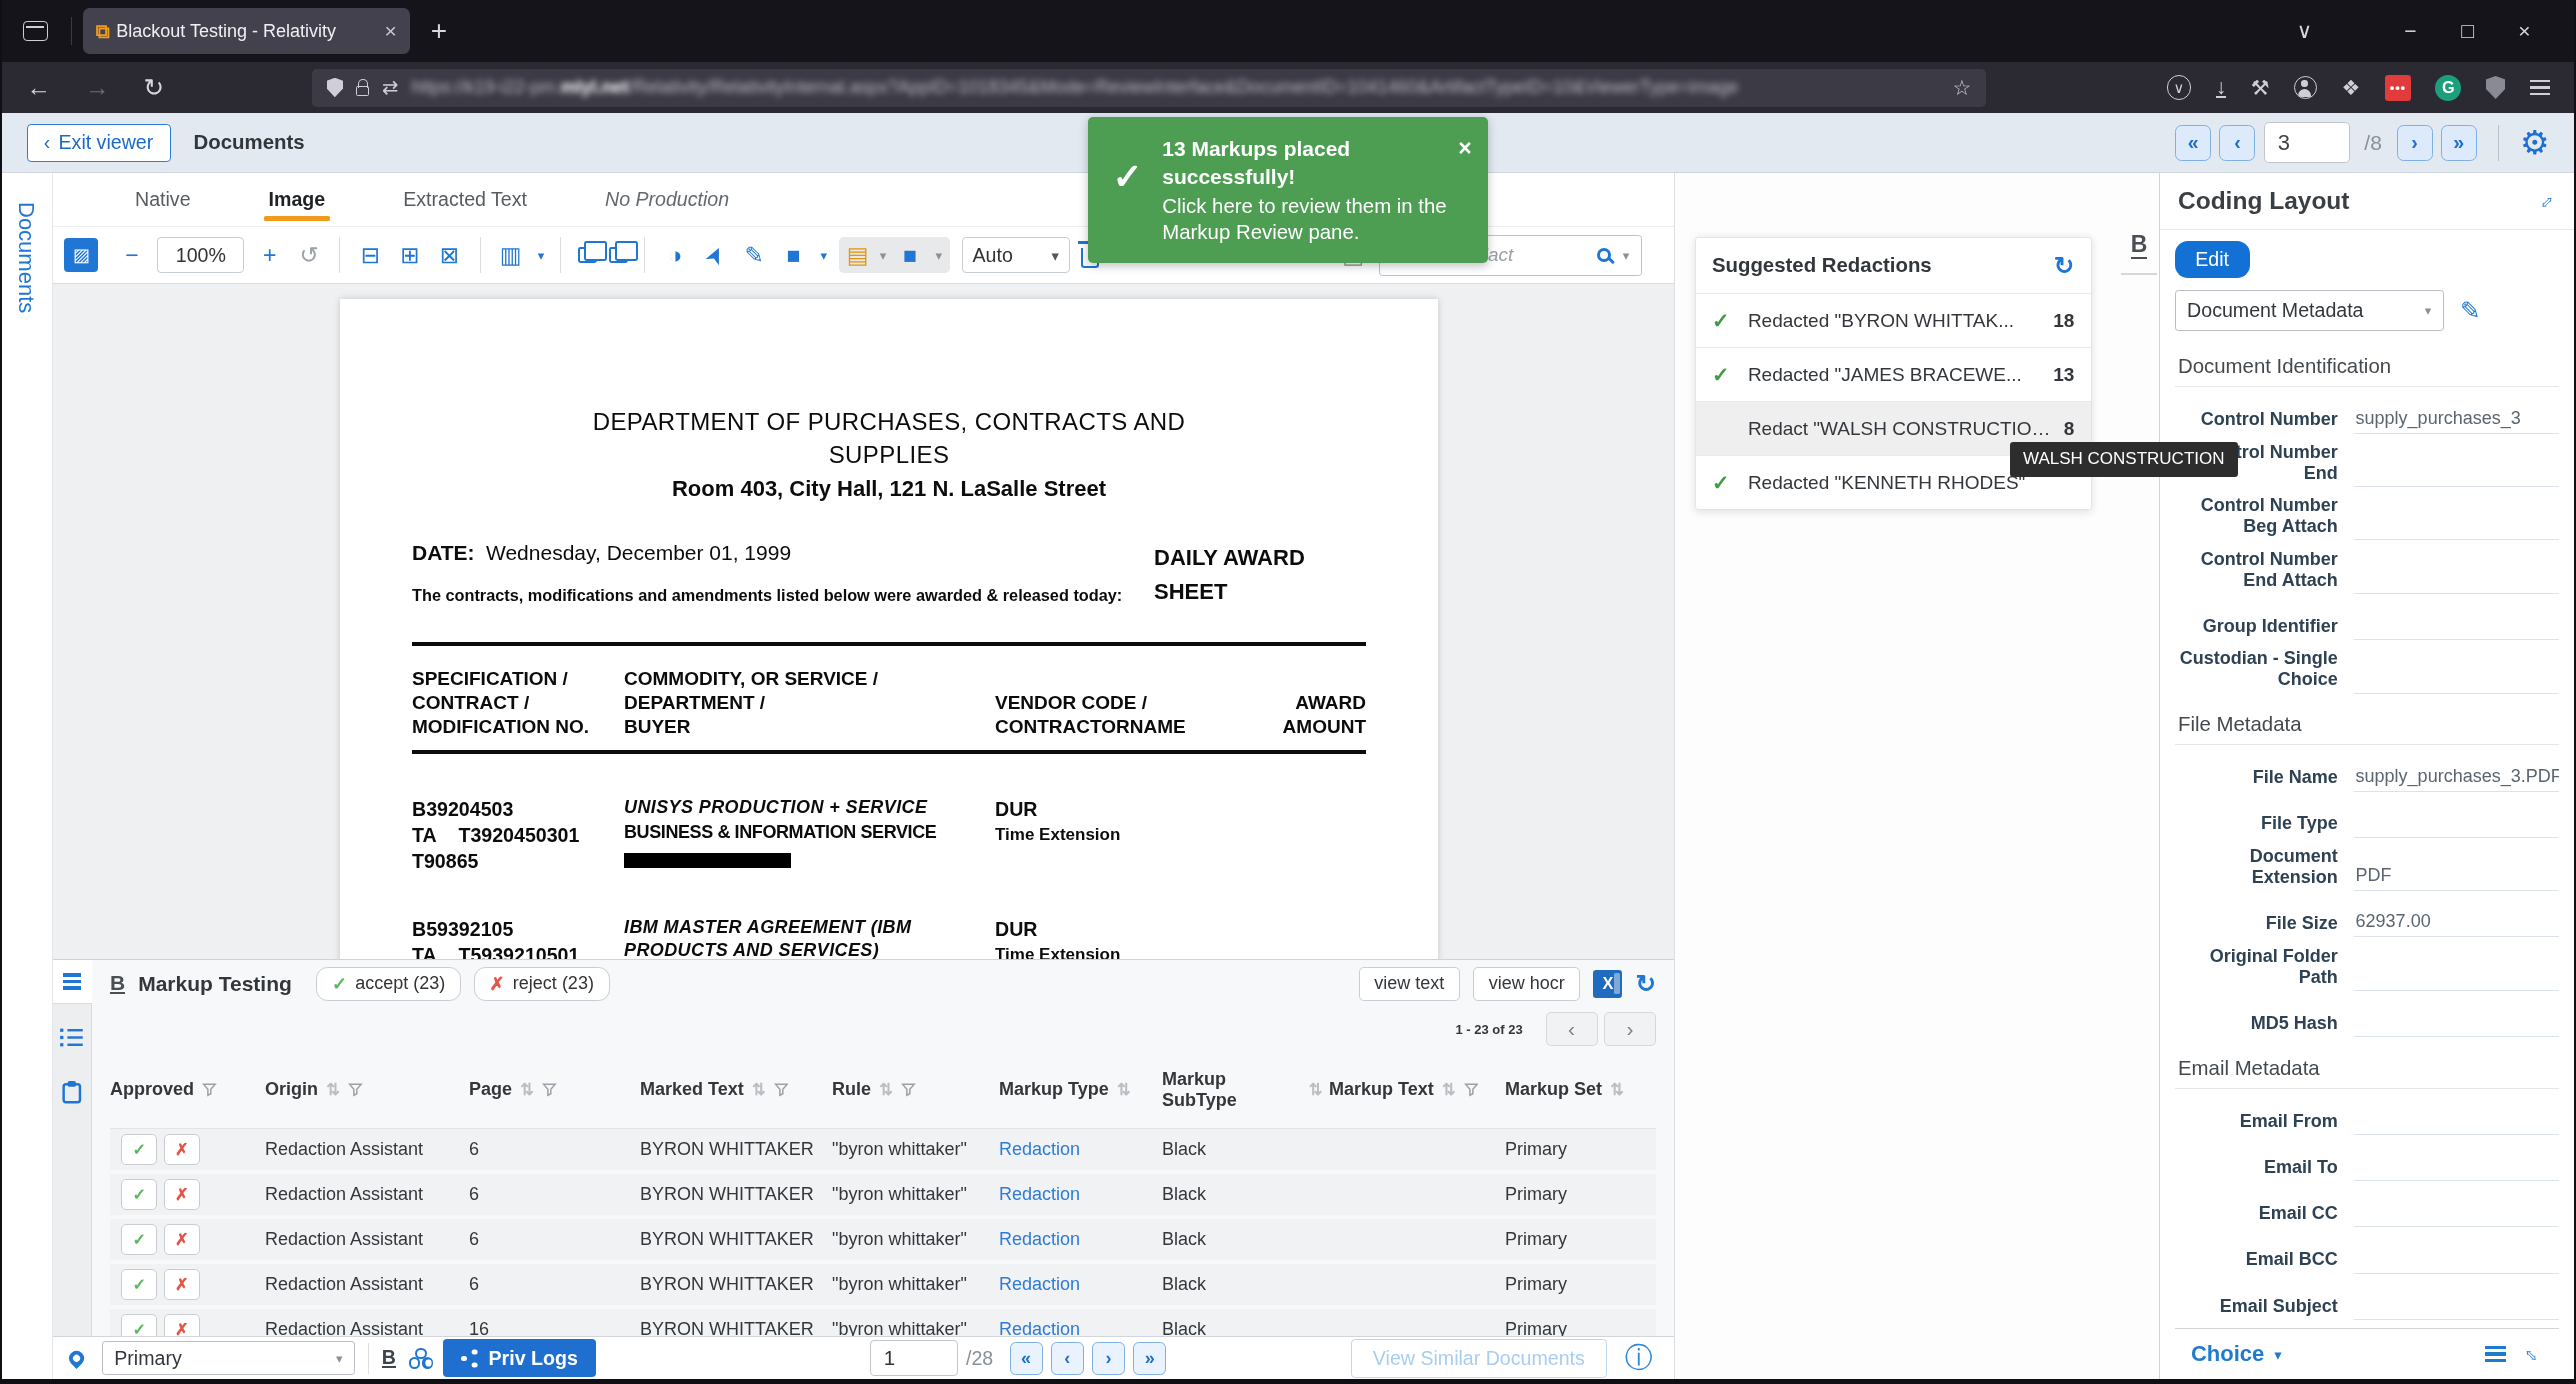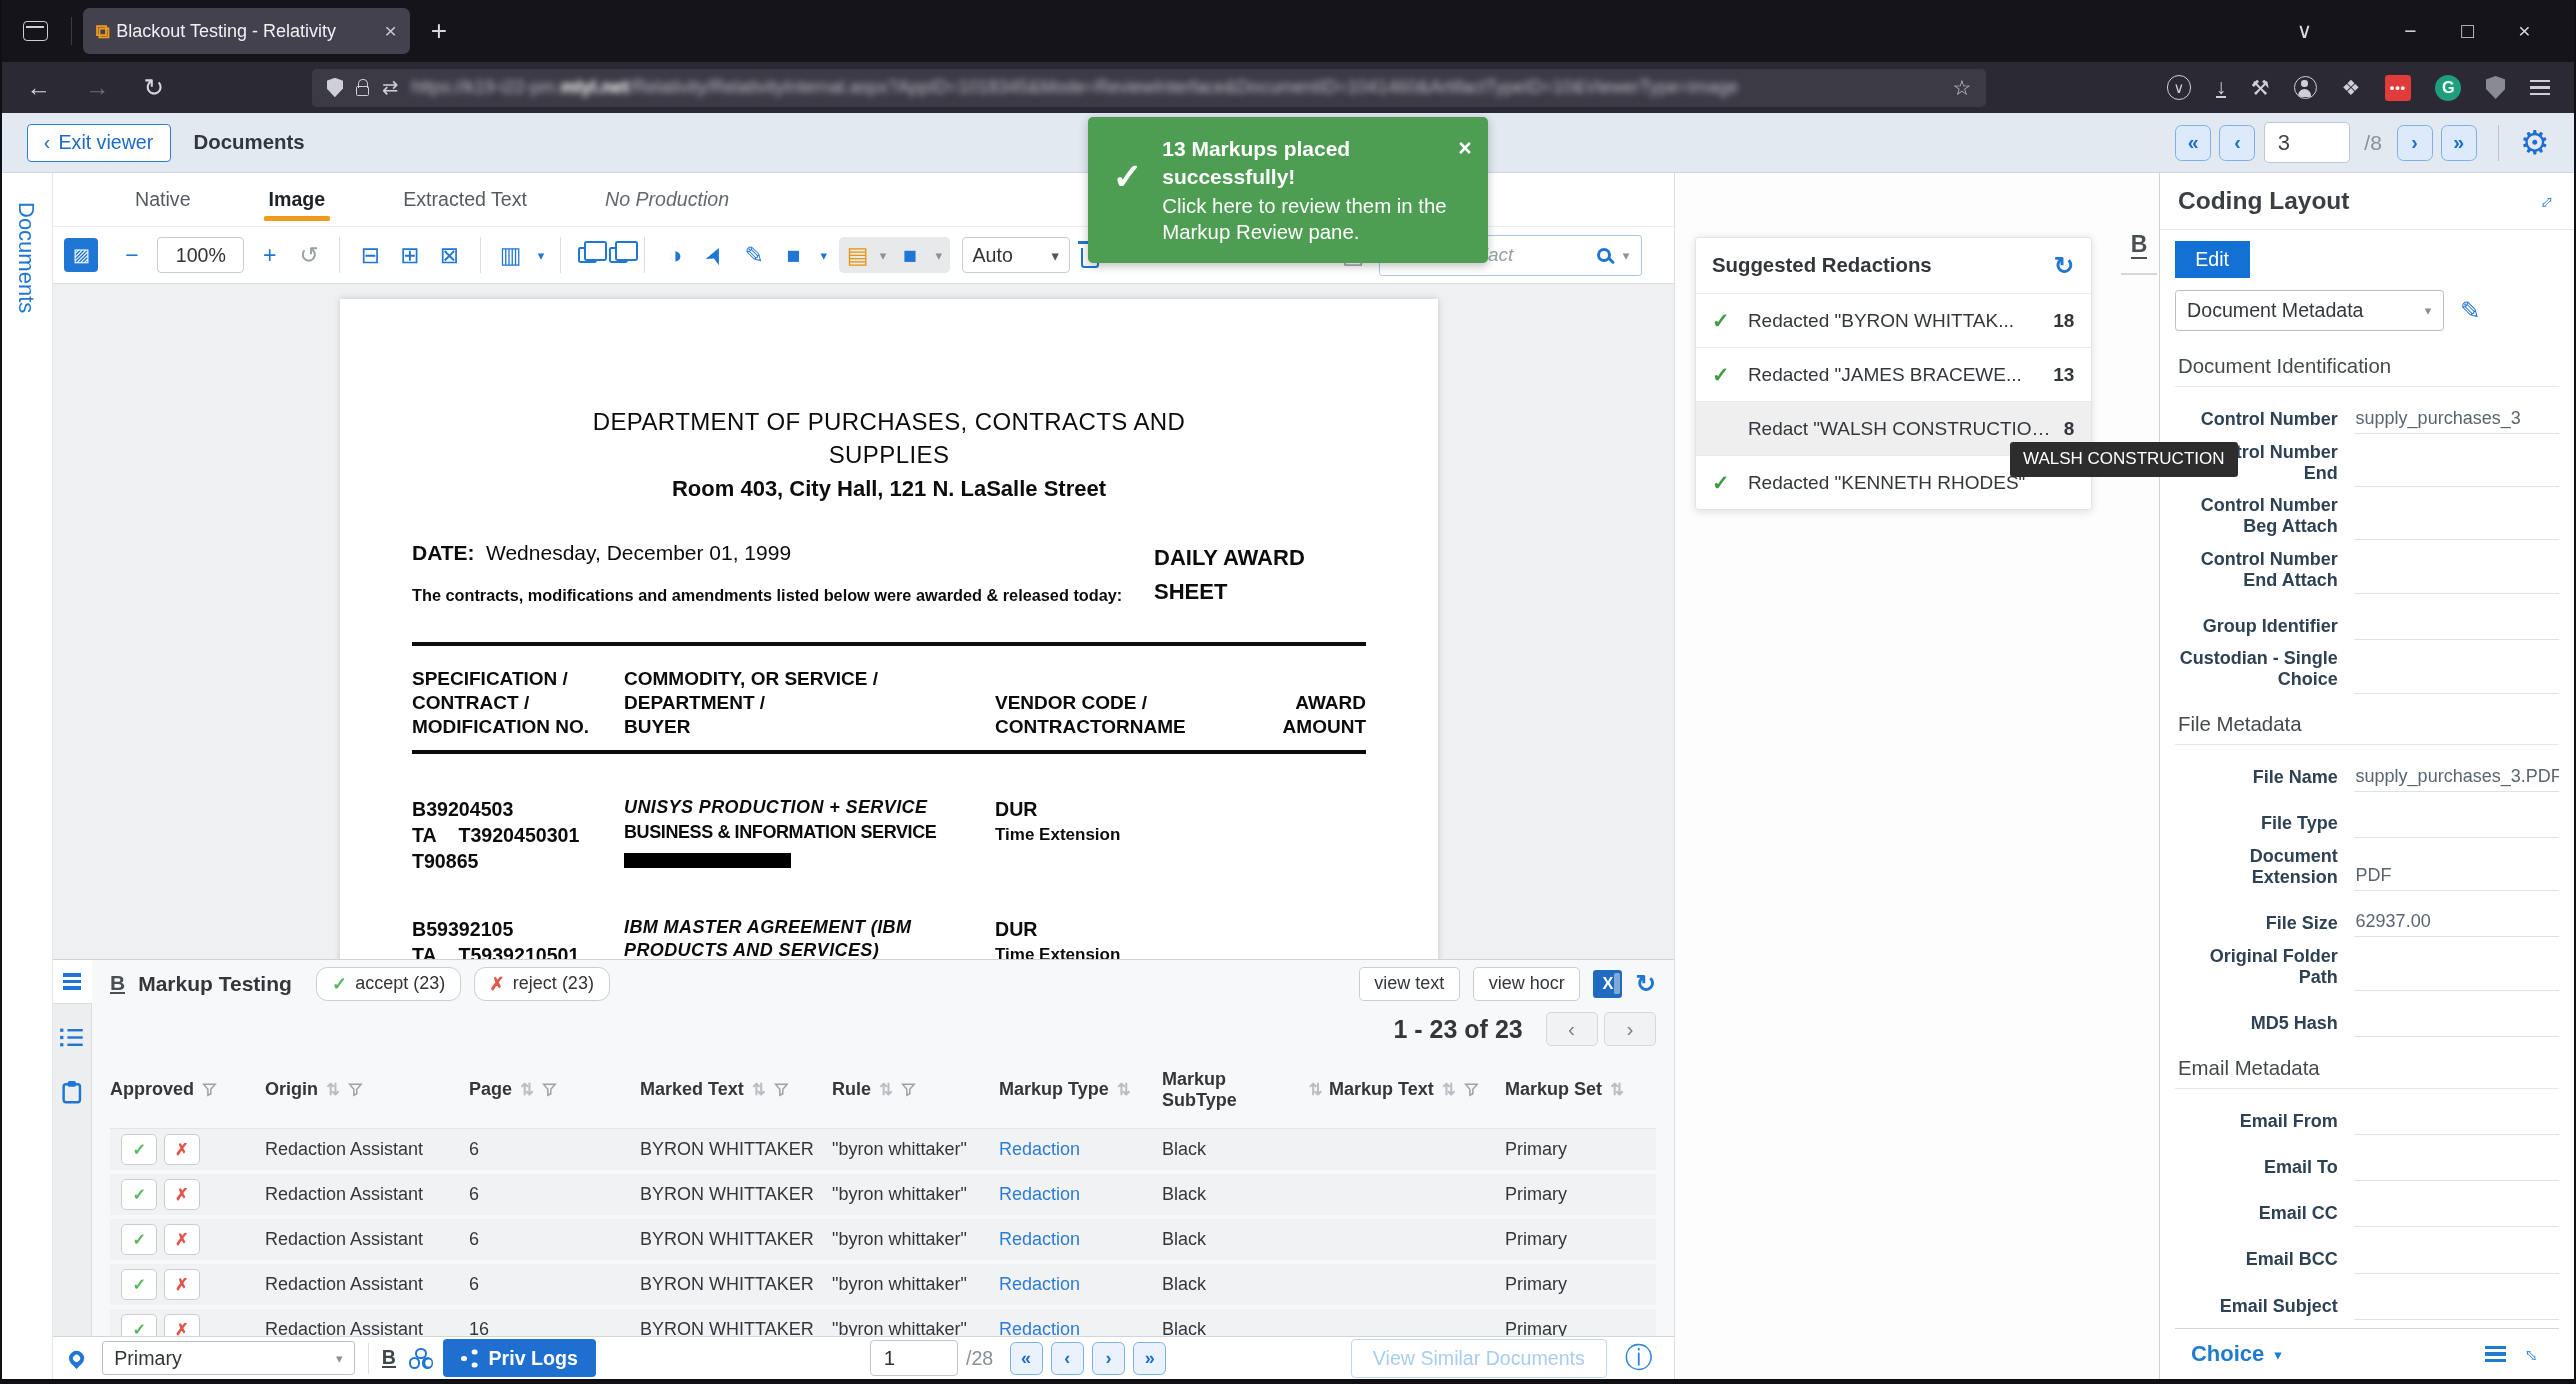--- a/index.html
+++ b/index.html
@@ -132,21 +132,21 @@
   .mr-title{font-size:21px;font-weight:600;color:#33373b;margin-right:11.4px}
   .pill{height:34px;background:#fff;border:0.8px solid #c9cdd1;border-radius:11.4px;display:flex;align-items:center;gap:8.2px;padding:0 14.7px;font-size:18px;color:#333}
   .pill .ok{color:#58b85c;font-weight:bold}
   .pill .no{color:#e25549;font-weight:bold}
   .mr-right{margin-left:auto;display:flex;align-items:center;gap:13px}
   .mr-btn{height:34px;background:#fff;border:0.8px solid #c9cdd1;border-radius:4.9px;padding:0 14.7px;font-size:18px;color:#33373b;display:flex;align-items:center}
   .xls{width:29px;height:28px;background:#1e6bc0;border-radius:3.3px;color:#fff;font-size:16.3px;font-weight:bold;display:flex;align-items:center;justify-content:center;position:relative}
   .xls::after{content:"";position:absolute;right:2.4px;top:3.3px;bottom:3.3px;width:6.5px;background:#7fa9d8;border-radius:1.6px}
   .refresh-blue{color:#1f76d4;font-size:24.5px;font-weight:bold}
   .mr-pagrow{height:44px;display:flex;align-items:center;justify-content:flex-end;gap:6.5px}
-  .mr-range{font-size:25px;font-weight:bold;color:#33373b;margin-right:16.3px}
+  .mr-range{font-size:13px;font-weight:bold;color:#33373b;margin-right:16.3px}
   .pagbtn{width:52px;height:34px;background:#f1f2f3;border:0.8px solid #d5d8db;border-radius:4.9px;color:#7a8087;font-size:21px;display:flex;align-items:center;justify-content:center}
   .mr-grid{display:grid;grid-template-columns:155px 204px 171px 192px 167px 163px 167px 176px 1fr;align-items:center}
   #mr-thead{min-height:78px;border-bottom:1.6px solid #e2e5e8}
   .thcell{display:flex;align-items:center;gap:8.2px;font-size:18px;font-weight:600;color:#33373b;line-height:21px;padding-right:6.5px}
   .sort-ic{color:#b9bec4;font-size:16.3px;flex:0 0 auto}
   .funnel{flex:0 0 auto}
   #mr-rows{overflow:hidden;flex:1}
   .mr-row{height:41px;background:#f1f2f4;margin-bottom:4.1px}
   .c-approved{display:flex;gap:6.5px;padding-left:11.4px}
   .sqbtn{width:36px;height:31px;background:#fff;border:0.8px solid #c9cdd1;border-radius:4.9px;font-size:16.3px;display:flex;align-items:center;justify-content:center}
@@ -188,21 +188,21 @@
   .sr-count{font-weight:600}
   #b-rail{position:absolute;left:441px;top:62px;width:46px;text-align:center}
   #b-rail .b-logo{font-size:23px}
   #b-rail .rail-div{width:36px;height:1.6px;background:#d5d8db;margin:18px auto 0}
 
   #coding-panel{position:absolute;right:0;top:0;bottom:0;width:415px;background:#fff;border-left:0.8px solid #cfd4d9;display:flex;flex-direction:column}
   .cl-titlerow{height:57px;display:flex;align-items:center;justify-content:space-between;padding:0 18px;border-bottom:0.8px solid #e5e8ea;flex:0 0 auto}
   .cl-title{font-size:24.5px;font-weight:600;color:#3a3f44}
   .cl-collapse{color:#1f76d4;font-size:21px;transform:rotate(-45deg)}
   .cl-body{padding:11.4px 14.7px 0 14.7px;flex:1;overflow:hidden;display:flex;flex-direction:column}
-  #edit-btn{width:75px;height:39px;background:#1371d6;color:#fff;font-size:19.6px;border:none;border-radius:0}
+  #edit-btn{width:75px;height:39px;background:#1371d6;color:#fff;font-size:19.6px;border:none;border-radius:13px}
   .cl-selrow{display:flex;align-items:center;gap:16.3px;margin-top:11.4px}
   #layout-select{width:269px;height:41px;border:0.8px solid #b9bec4;border-radius:3.3px;display:flex;align-items:center;justify-content:space-between;padding:0 11.4px;font-size:19.6px;color:#33373b}
   .pencil{color:#1f76d4;font-size:24.5px}
   .cl-sections{margin-top:13px}
   .cl-section-h{font-size:20.4px;color:#44494e;padding:11.4px 3.3px 8.2px;border-bottom:0.8px solid #e5e8ea;margin-bottom:8.2px}
   .cl-field{display:flex;align-items:flex-end;margin-bottom:8.2px;min-height:38px}
   .cl-label{flex:0 0 163px;text-align:right;font-size:18px;font-weight:bold;color:#2f4254;line-height:21px;padding-bottom:3.3px}
   .cl-value{flex:1;margin-left:16.3px;border-bottom:1.6px solid #dce3ea;font-size:18px;color:#5a6570;padding:0 1.6px 3.3px;min-height:26px;white-space:nowrap;overflow:hidden}
   .cl-footer{margin-top:auto;height:51px;border-top:0.8px solid #d3d6d9;display:flex;align-items:center;padding:0 16.3px;gap:9.8px;flex:0 0 auto}
   .family{color:#1f7ad1;font-size:22px;font-weight:600}

